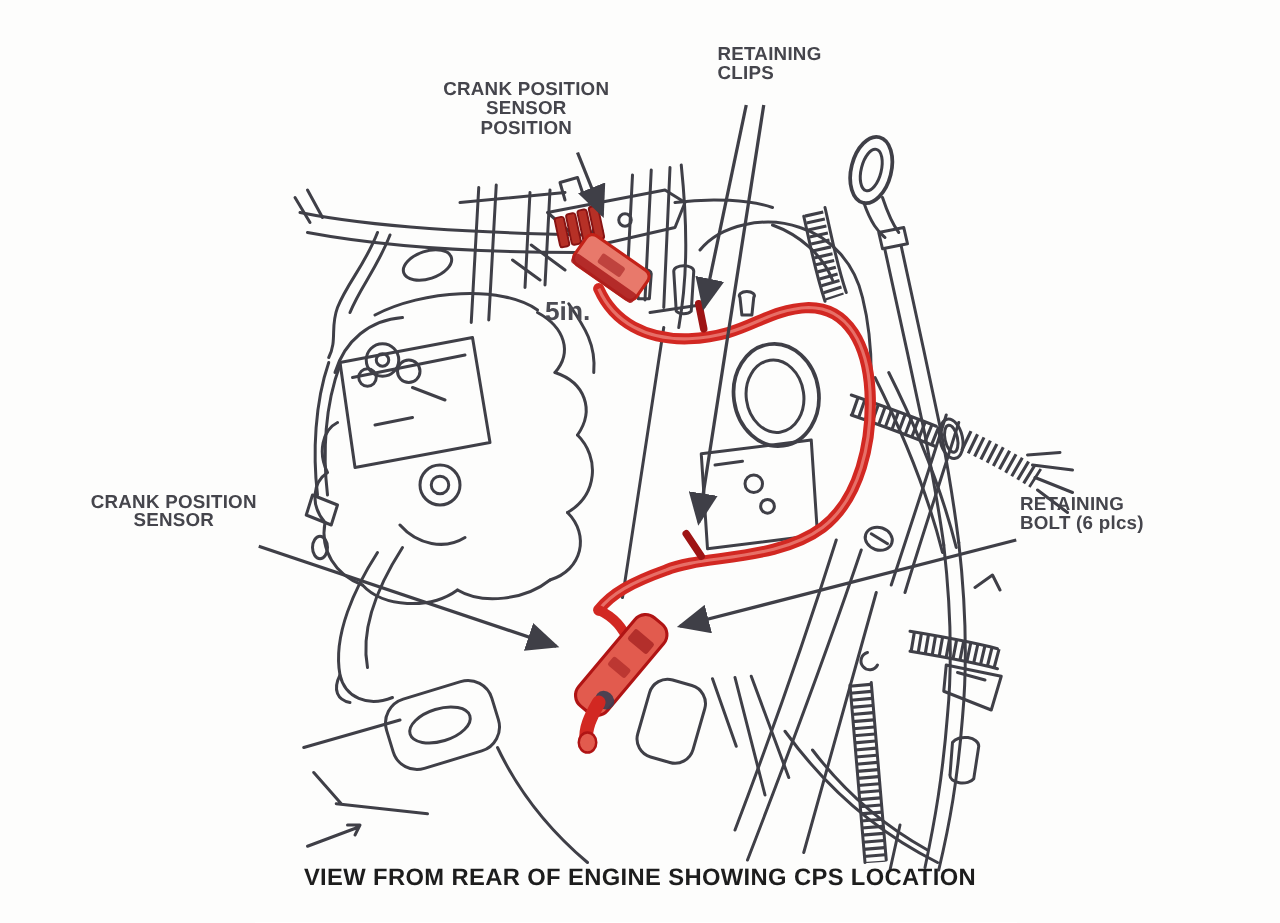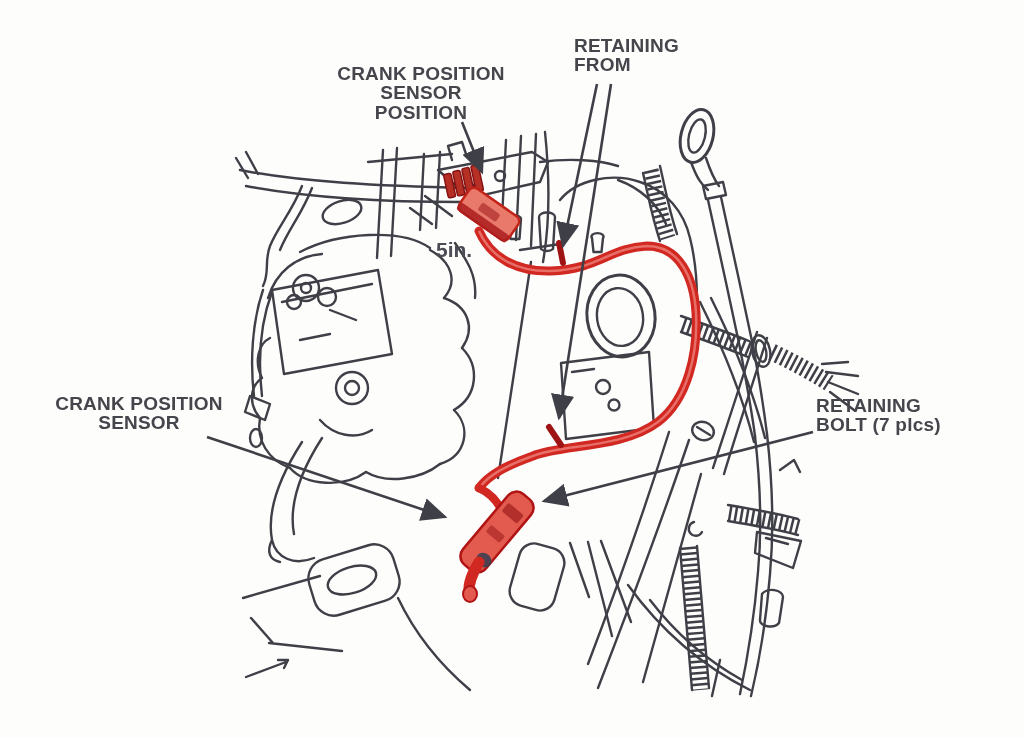--- a/index.html
+++ b/index.html
@@ -4,21 +4,21 @@
 <style>
   html,body { margin:0; padding:0; background:#ffffff; }
   .stage {
     position:relative; width:1024px; height:738px;
     background:#fdfdfc; overflow:hidden;
     font-family:"Liberation Sans", sans-serif;
   }
   .stage svg { position:absolute; left:0; top:0; }
   .lbl {
     position:absolute;
-    font-weight:bold; font-size:19px; line-height:1.02;
+    font-weight:bold; font-size:15px; line-height:1.02;
     color:#45454c; letter-spacing:0.2px; white-space:nowrap;
   }
   .lbl span { display:block; }
   .lbl-connector { left:296px; top:64px;  width:250px; text-align:center; }
   .lbl-clips     { left:574px; top:36px;  text-align:left; }
   .lbl-sensor    { left:36px;  top:394px; width:206px; text-align:center; }
   .lbl-bolt      { left:816px; top:396px; text-align:left; }
   .lbl-dim {
     position:absolute; left:436px; top:238px;
     font-weight:bold; font-size:21px; color:#4c4c54;
@@ -206,28 +206,29 @@
   </svg>
 
   <div class="lbl lbl-connector">
     <span>CRANK POSITION</span>
     <span>SENSOR</span>
     <span>POSITION</span>
   </div>
 
   <div class="lbl lbl-clips">
     <span>RETAINING</span>
-    <span>FROM</span>
+    <span>CLIPS</span>
   </div>
 
   <div class="lbl lbl-sensor">
     <span>CRANK POSITION</span>
     <span>SENSOR</span>
   </div>
 
   <div class="lbl lbl-bolt">
     <span>RETAINING</span>
-    <span>BOLT (7 plcs)</span>
+    <span>BOLT (6 plcs)</span>
   </div>
 
   <div class="lbl-dim">5in.</div>
 
+  <div class="caption">VIEW FROM REAR OF ENGINE SHOWING CPS LOCATION</div>
 </div>
 
 </body></html>

